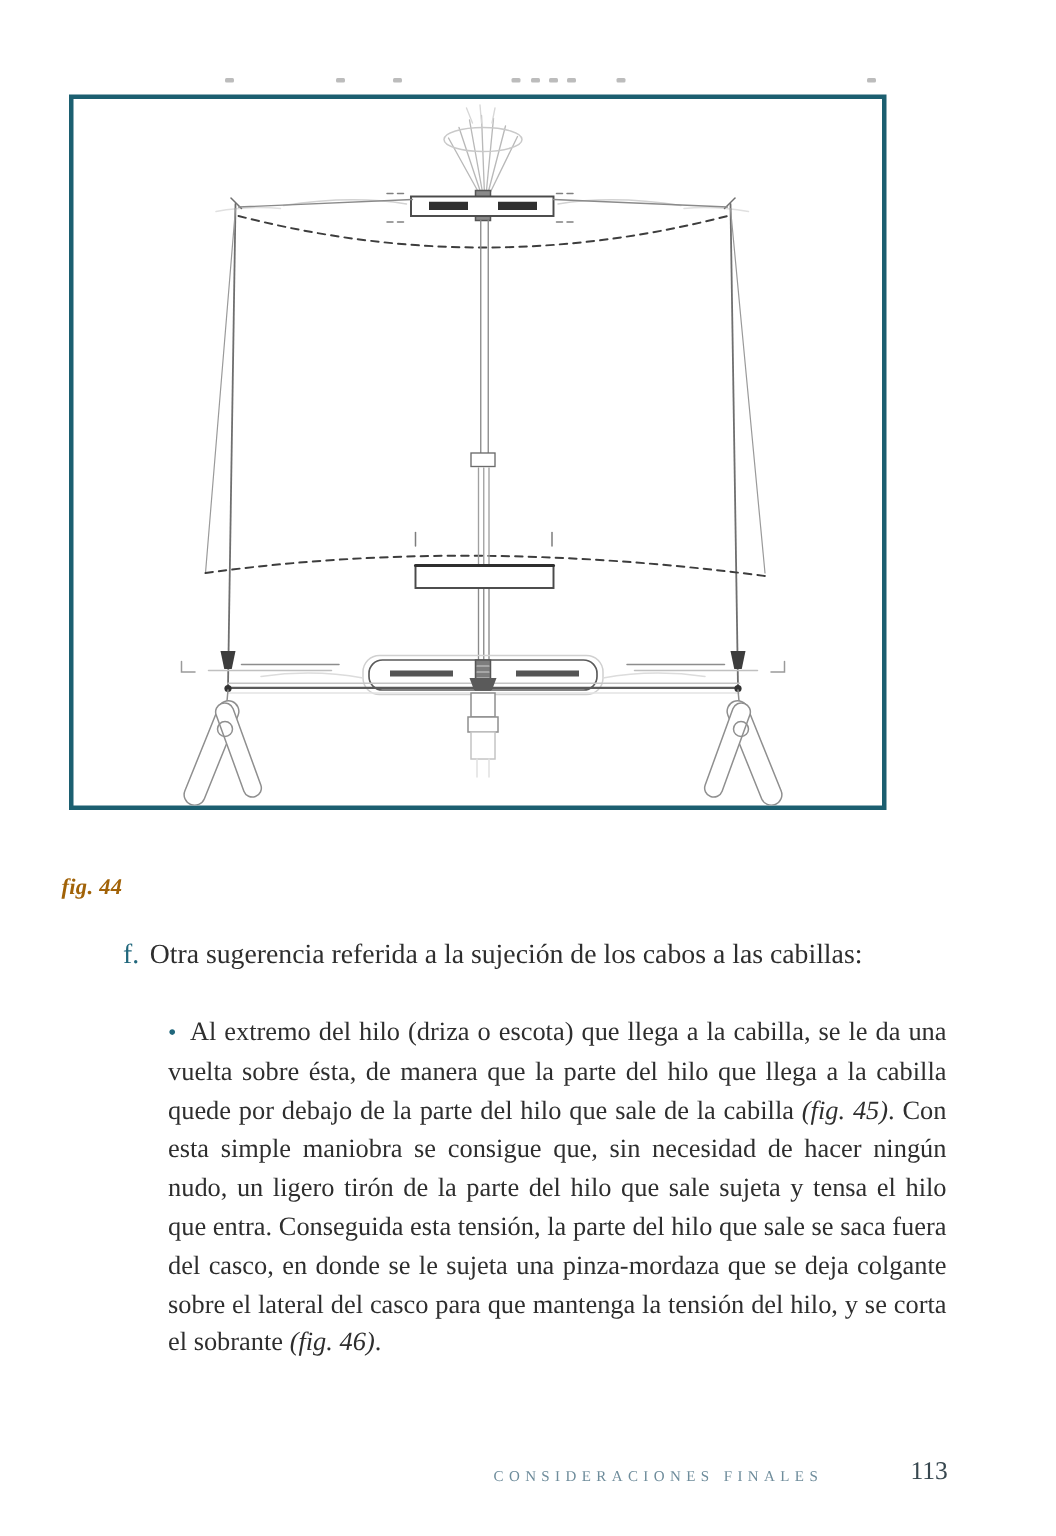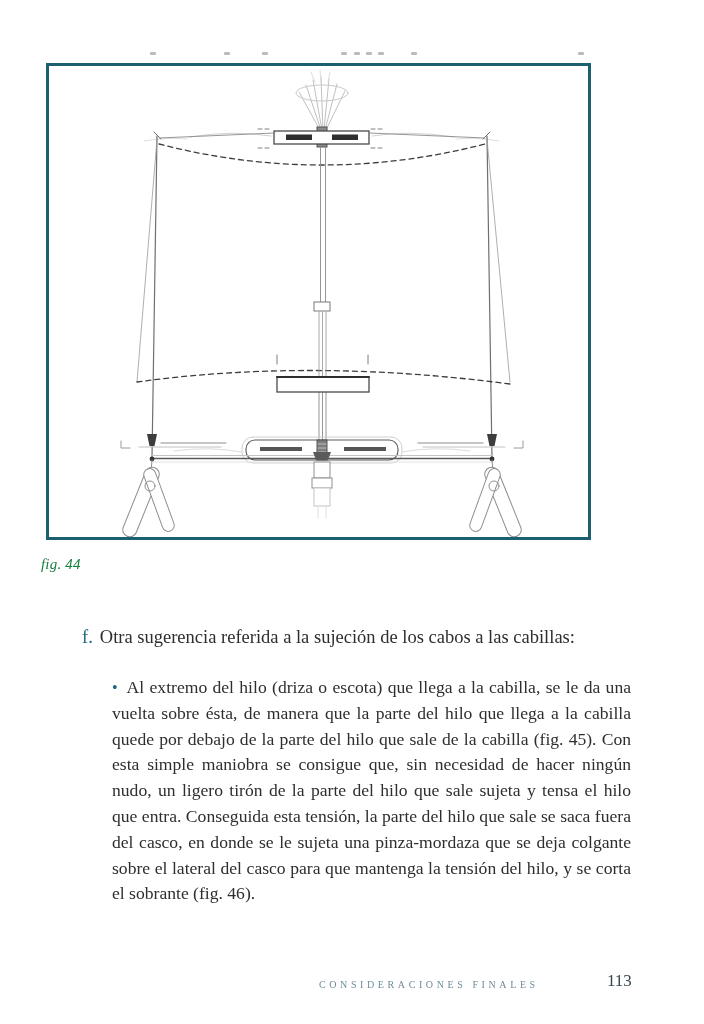--- a/index.html
+++ b/index.html
@@ -5,34 +5,34 @@
   html,body{margin:0;padding:0;background:#e8e8e8;}
   .page{position:relative;width:704px;height:1024px;background:#ffffff;overflow:hidden;
         font-family:"Liberation Serif","DejaVu Serif",serif;}
   
   .crop-marks i{position:absolute;top:52px;width:6px;height:2.5px;background:#8f8f8f;
         opacity:.6;border-radius:1px;display:block;}
   
   .figure-box{position:absolute;left:46px;top:63px;width:539px;height:471px;
         border:3px solid #1c5f70;background:#fff;margin:0;}
   .figure-box svg{display:block;}
-  .fig-caption{position:absolute;left:41px;top:556px;font-style:italic;font-size:15px;
-        color:#15803d;letter-spacing:.2px;}
+  .fig-caption{position:absolute;left:41px;top:584px;font-style:italic;font-size:15px;
+        color:#a16207;letter-spacing:.2px;font-weight:bold;}
   
   .heading{position:absolute;left:82px;top:627px;font-size:18.5px;color:#2e2e2e;margin:0;
         white-space:nowrap;text-align:right;}
   .accent{color:#21677c;}
   .heading .accent{margin-right:7px;}
   
   .bullet-para{position:absolute;left:112px;top:675px;width:519px;font-size:17.6px;
         line-height:25.8px;color:#2e2e2e;text-align:justify;margin:0;}
   .bullet-para .bullet{margin-right:9px;font-size:16px;}
-  .it{}
+  .it{font-style:italic;}
   
-  .footer-section{position:absolute;left:319px;top:979px;font-size:10px;letter-spacing:3.6px;
+  .footer-section{position:absolute;left:329px;top:979px;font-size:10px;letter-spacing:3.6px;
         color:#6e8c9b;white-space:nowrap;}
   .page-number{position:absolute;left:607px;top:971px;font-size:17px;color:#37474f;}
 </style>
 </head>
 <body>
 
 <div class="page">
 
   <div class="crop-marks">
     <i style="left:150px"></i>

